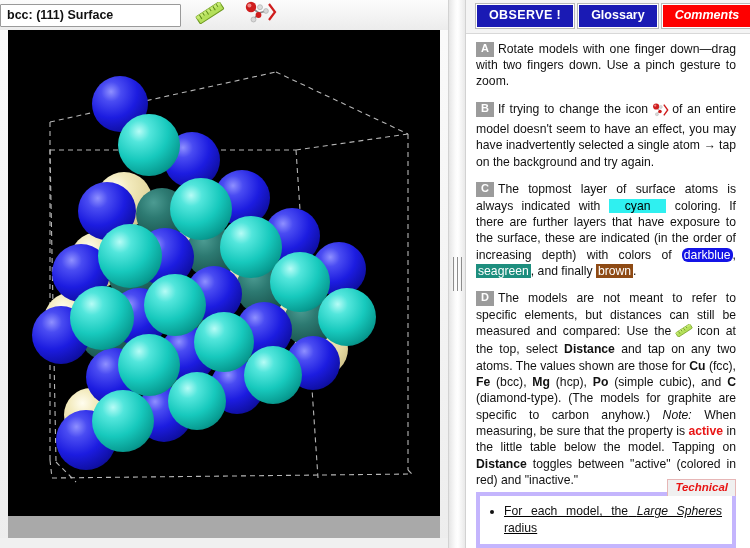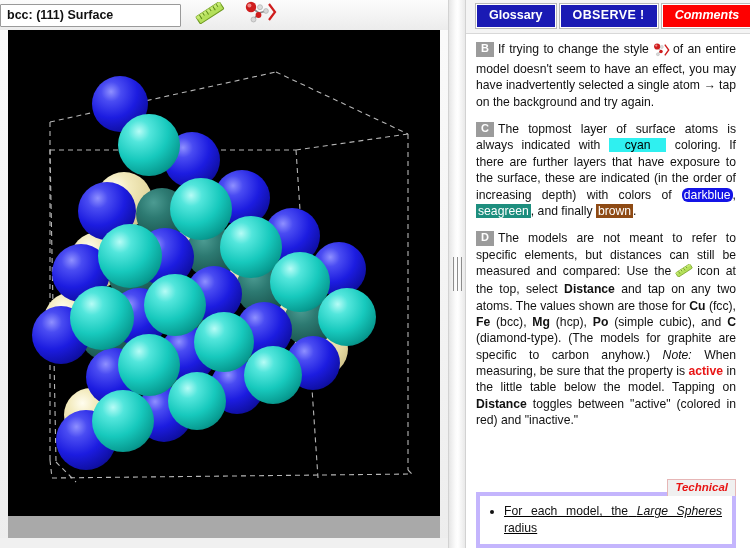--- a/index.html
+++ b/index.html
@@ -356,30 +356,33 @@
     <div id="left-bottom-filler"></div>
   </div>
 
   <div id="splitter">
     <div id="splitter-grip"></div>
   </div>
 
   <div id="right-pane">
 
     <div id="tabbar">
+      <div class="tab tab-observe">OBSERVE !</div>
       <div class="tab tab-glossary">Glossary</div>
-      <div class="tab tab-observe">OBSERVE !</div>
       <div class="tab tab-comments">Comments</div>
     </div>
 
     <div id="notes">
 
-
       <p class="note-p">
-        <span class="tag">B</span><span>If trying to change the style</span><span class="inline-style"><svg width="20" height="14" viewBox="0 0 26 18">
+        <span class="tag">A</span><span>Rotate models with one finger down—drag with two fingers down. Use a pinch gesture to zoom.</span>
+      </p>
+
+      <p class="note-p">
+        <span class="tag">B</span><span>If trying to change the icon</span><span class="inline-style"><svg width="20" height="14" viewBox="0 0 26 18">
               <g stroke="#9a9a9a" stroke-width="1.2">
                 <line x1="8" y1="5" x2="13" y2="10"></line>
                 <line x1="13" y1="10" x2="9" y2="14"></line>
               </g>
               <circle cx="8" cy="4.5" r="4" fill="#cf1d1d"></circle>
               <circle cx="6.8" cy="3.3" r="1.5" fill="#f09a9a" opacity=".85"></circle>
               <circle cx="13" cy="11" r="2.3" fill="#cf1d1d"></circle>
               <circle cx="9" cy="14.5" r="2" fill="#d8d8d8" stroke="#aaa" stroke-width=".5"></circle>
               <circle cx="14" cy="5" r="2" fill="#dcdcdc" stroke="#aaa" stroke-width=".5"></circle>
               <path d="M18 2 L23 9 L18 16" fill="none" stroke="#cf1d1d" stroke-width="1.8"></path>

